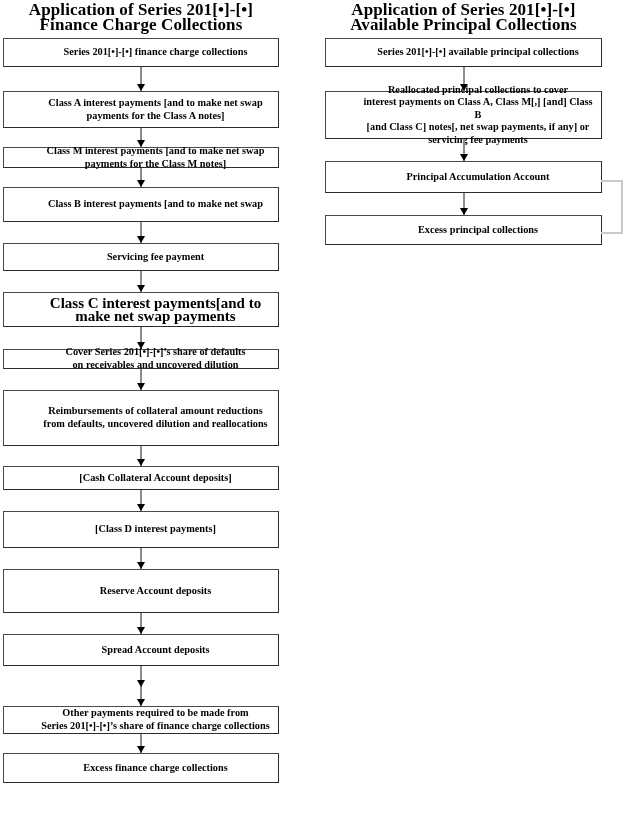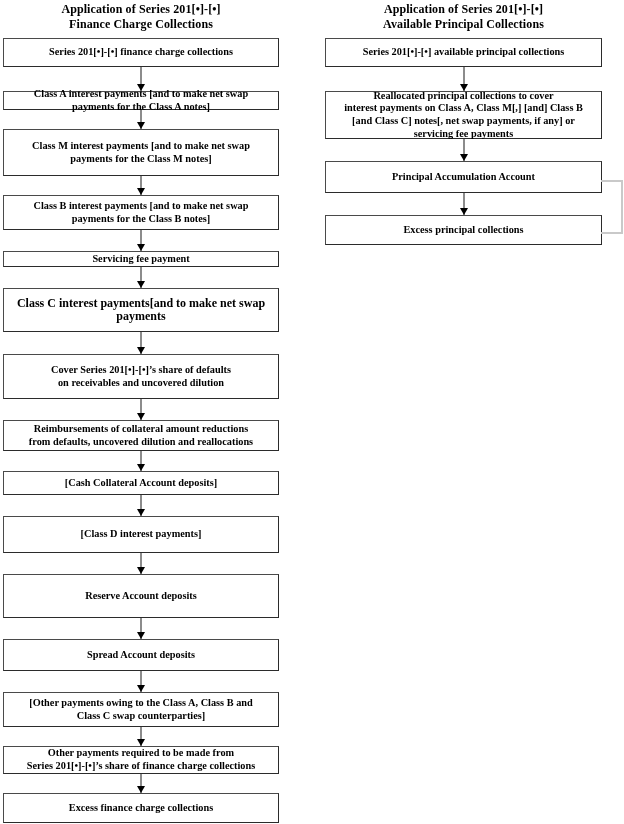--- a/index.html
+++ b/index.html
@@ -23,21 +23,21 @@
   .column {
     position: absolute;
     top: 0;
   }
   .column.left  { left: 3px;   width: 276px; }
   .column.right { left: 325px; width: 277px; }
 
   .col-title {
     text-align: center;
     font-weight: bold;
-    font-size: 12px;
+    font-size: 17px;
     line-height: 15px;
     padding-top: 2px;
     letter-spacing: .1px;
   }
   .col-title .line { display: block; }
 
   
   .flow {
     position: relative;
     margin-top: 6px;
@@ -52,21 +52,21 @@
     text-align: center;
     font-weight: bold;
     font-size: 10.3px;
     line-height: 12.6px;
     display: flex;
     align-items: center;
     justify-content: center;
     padding: 2px 4px;
     position: relative;
   }
-  .node .txt { display: block; width: 100%; }
+  .node .txt { display: block; width: 100%; margin-left: 29px; }
   .node .txt .line { display: block; }
 
   
   .connector {
     position: relative;
     display: flex;
     justify-content: center;
     align-items: flex-start;
   }
   .connector .stem {
@@ -114,85 +114,84 @@
       <div class="node" style="height:29px">
         <span class="txt">
           <span class="line">Series 201[•]-[•] finance charge collections</span>
         </span>
       </div>
       <div class="connector" style="height:24px">
         <span class="stem"></span>
         <span class="head"></span>
       </div>
 
-      <div class="node" style="height:19px">
+      <div class="node" style="height:37px">
         <span class="txt">
           <span class="line">Class A interest payments [and to make net swap</span>
           <span class="line">payments for the Class A notes]</span>
         </span>
       </div>
       <div class="connector" style="height:19px">
         <span class="stem"></span>
         <span class="head"></span>
       </div>
 
-      <div class="node" style="height:47px">
+      <div class="node" style="height:21px">
         <span class="txt">
           <span class="line">Class M interest payments [and to make net swap</span>
           <span class="line">payments for the Class M notes]</span>
         </span>
       </div>
       <div class="connector" style="height:19px">
         <span class="stem"></span>
         <span class="head"></span>
       </div>
 
       <div class="node" style="height:35px">
         <span class="txt">
           <span class="line">Class B interest payments  [and to make net swap</span>
-          <span class="line">payments for the Class B notes]</span>
-        </span>
-      </div>
-      <div class="connector" style="height:21px">
-        <span class="stem"></span>
-        <span class="head"></span>
-      </div>
-
-      <div class="node" style="height:16px">
+        </span>
+      </div>
+      <div class="connector" style="height:21px">
+        <span class="stem"></span>
+        <span class="head"></span>
+      </div>
+
+      <div class="node" style="height:28px">
         <span class="txt">
           <span class="line">Servicing fee payment</span>
         </span>
       </div>
       <div class="connector" style="height:21px">
         <span class="stem"></span>
         <span class="head"></span>
       </div>
 
-      <div class="node" style="height:44px;font-size:12px">
+      <div class="node" style="height:35px;font-size:15px">
         <span class="txt">
           <span class="line">Class C interest payments[and to make net swap payments</span>
         </span>
       </div>
       <div class="connector" style="height:22px">
         <span class="stem"></span>
         <span class="head"></span>
       </div>
 
-      <div class="node" style="height:45px">
+      <div class="node" style="height:20px">
         <span class="txt">
           <span class="line">Cover Series 201[•]-[•]’s share of defaults</span>
           <span class="line">on receivables and uncovered dilution</span>
         </span>
       </div>
       <div class="connector" style="height:21px">
         <span class="stem"></span>
         <span class="head"></span>
       </div>
 
-      <div class="node" style="height:31px">
+      <div class="node" style="height:56px">
         <span class="txt">
           <span class="line">Reimbursements of collateral amount reductions</span>
           <span class="line">from defaults, uncovered dilution and reallocations</span>
         </span>
       </div>
       <div class="connector" style="height:20px">
         <span class="stem"></span>
         <span class="head"></span>
       </div>
 
@@ -229,26 +228,20 @@
       <div class="node" style="height:32px">
         <span class="txt">
           <span class="line">Spread Account deposits</span>
         </span>
       </div>
       <div class="connector" style="height:21px">
         <span class="stem"></span>
         <span class="head"></span>
       </div>
 
-      <div class="node" style="height:35px">
-        <span class="txt">
-          <span class="line">[Other payments owing to the Class A, Class B and</span>
-          <span class="line">Class C swap counterparties]</span>
-        </span>
-      </div>
       <div class="connector" style="height:19px">
         <span class="stem"></span>
         <span class="head"></span>
       </div>
 
       <div class="node" style="height:28px">
         <span class="txt">
           <span class="line">Other payments required to be made from</span>
           <span class="line">Series 201[•]-[•]’s share of finance charge collections</span>
         </span>

